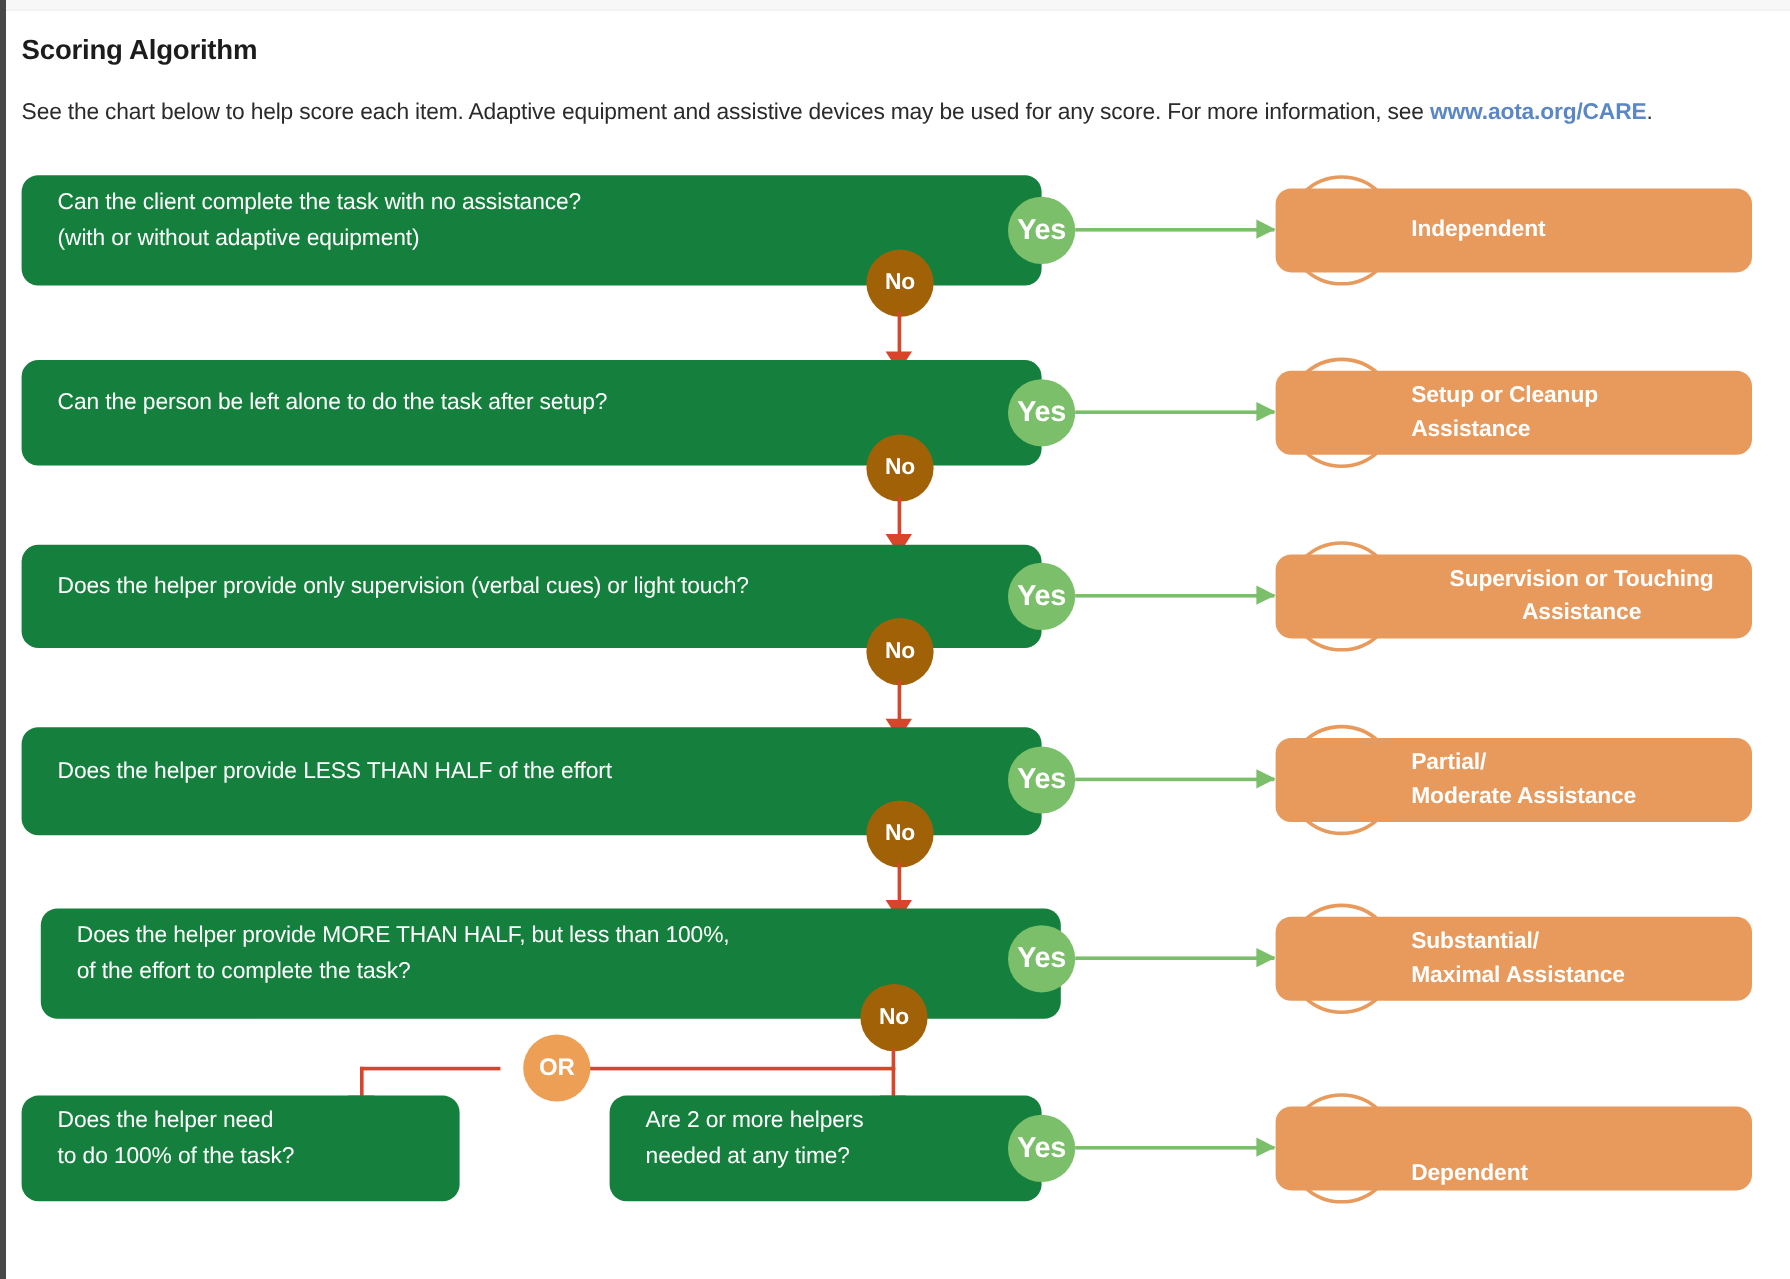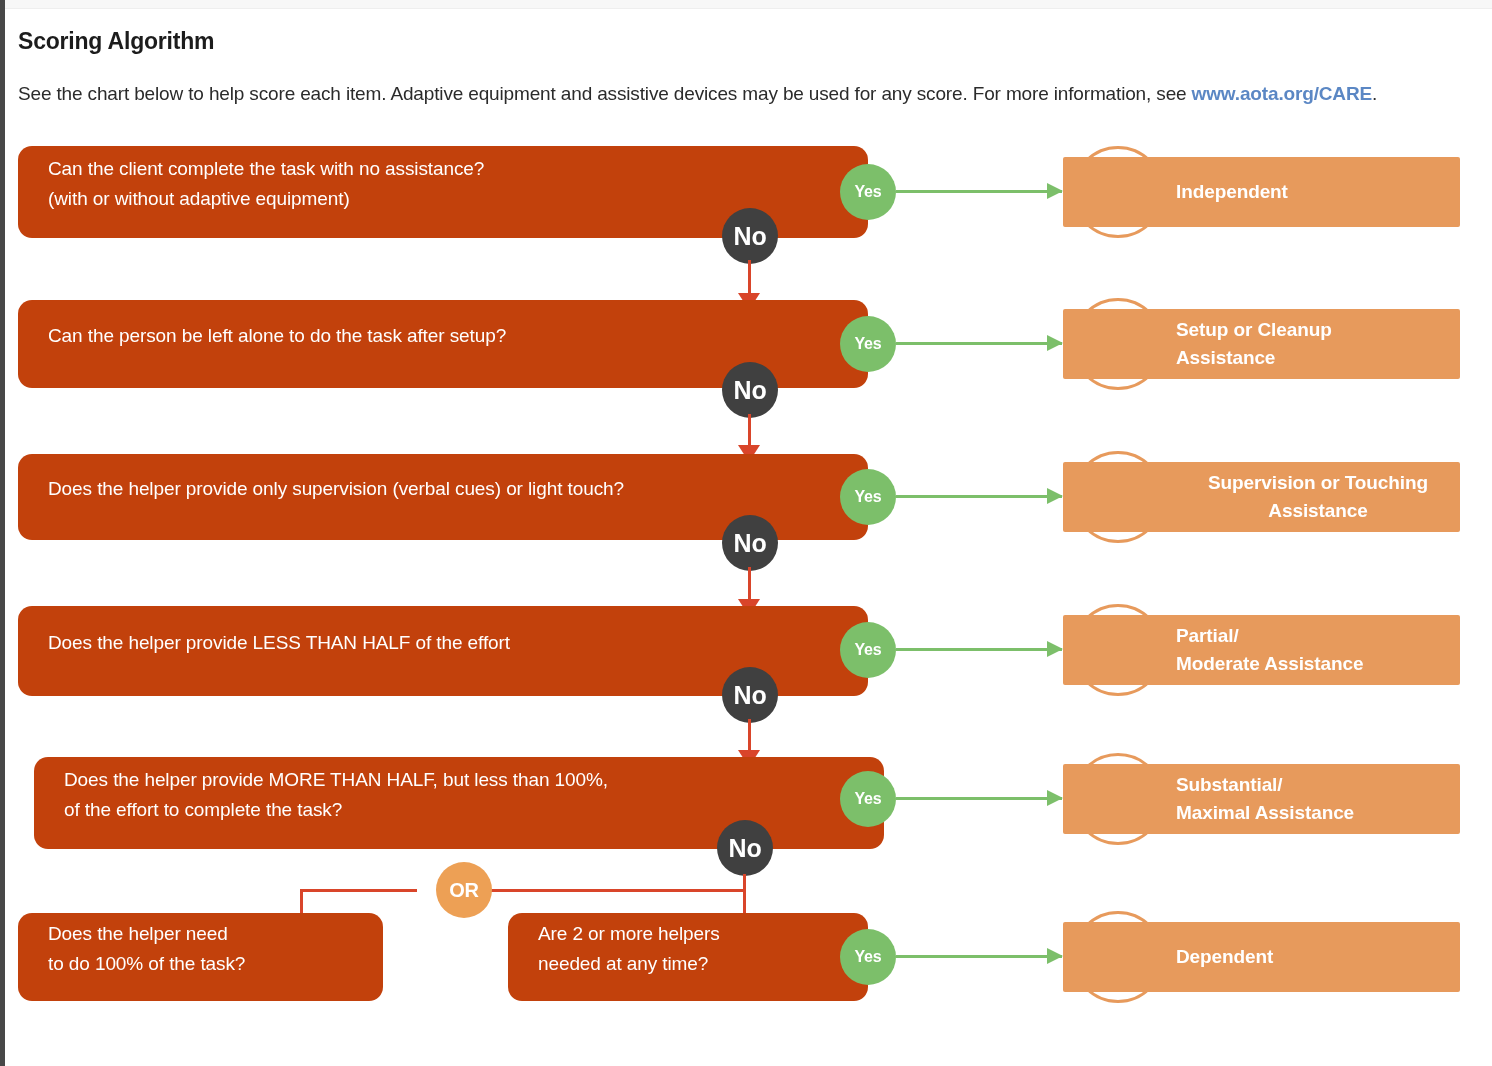--- a/index.html
+++ b/index.html
@@ -54,46 +54,46 @@
   }
   #subtitle .link {
     color: #5b87c4;
     font-weight: bold;
     text-decoration: none;
   }
 
   
   .qbox {
     position: absolute;
-    background: #c2410c;
+    background: #15803d;
     border-radius: 14px;
     color: #ffffff;
     font-size: 19px;
     line-height: 30px;
     letter-spacing: -0.1px;
     padding: 0 0 16px 30px;
     display: flex;
     flex-direction: column;
     justify-content: center;
   }
   .qbox .ln { display: block; white-space: nowrap; }
 
   .pill {
     position: absolute;
     border-radius: 50%;
     display: flex;
     align-items: center;
     justify-content: center;
     color: #ffffff;
     font-weight: bold;
-    font-size: 16px;
+    font-size: 24px;
     letter-spacing: -0.2px;
   }
   .pill.yes { background: #7cbf6a; width: 56px; height: 56px; }
-  .pill.no  { background: #404040; width: 56px; height: 56px; font-size: 25px; }
+  .pill.no  { background: #a16207; width: 56px; height: 56px; font-size: 19px; }
   .pill.or  { background: #eda055; width: 56px; height: 56px; font-size: 20px; }
 
   
   .garrow {
     position: absolute;
     height: 3px;
     background: #7cbf6a;
   }
   .garrow::after {
     content: "";
@@ -121,21 +121,21 @@
     border-right: 11.5px solid transparent;
   }
 
   .rline-h { position: absolute; height: 3px; background: #d9452a; }
   .rline-v { position: absolute; width: 3px;  background: #d9452a; }
 
   
   .scorebar {
     position: absolute;
     background: #e79a5c;
-    border-radius: 2px;
+    border-radius: 13px;
     display: flex;
     flex-direction: column;
     justify-content: center;
     color: #ffffff;
     font-size: 19px;
     font-weight: bold;
     line-height: 28px;
     letter-spacing: -0.1px;
     padding-left: 113px;
   }
@@ -266,17 +266,17 @@
   <div class="qbox" style="left:508px; top:913px; width:360px; height:88px;">
     <span class="ln">Are 2 or more helpers</span>
     <span class="ln">needed at any time?</span>
   </div>
 
   <div class="pill yes" style="left:840px; top:929px;">Yes</div>
   <div class="garrow" style="left:896px; top:955px; width:166px;"></div>
   <div class="scoredisc" style="left:1072px; top:911px;">
     <span class="num">1</span>
   </div>
-  <div class="scorebar" style="left:1063px; top:922px; width:397px; height:70px;">
+  <div class="scorebar" style="left:1063px; top:922px; width:397px; height:70px;justify-content:flex-end;">
     <span class="ln">Dependent</span>
   </div>
 
 </div>
 
 </body></html>

